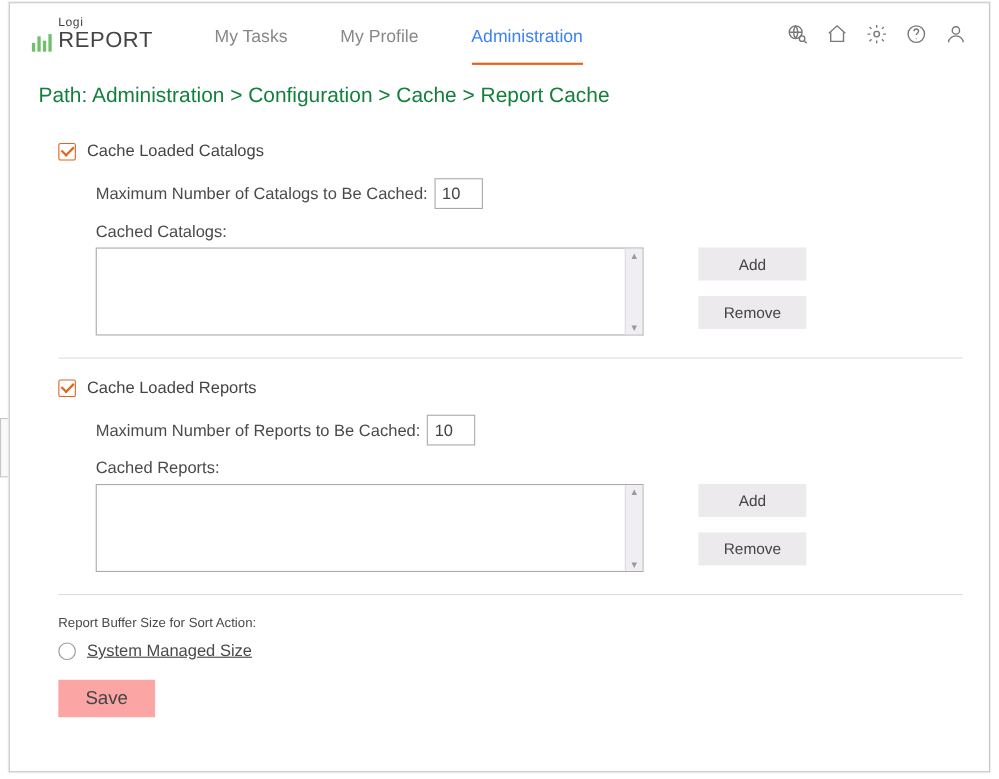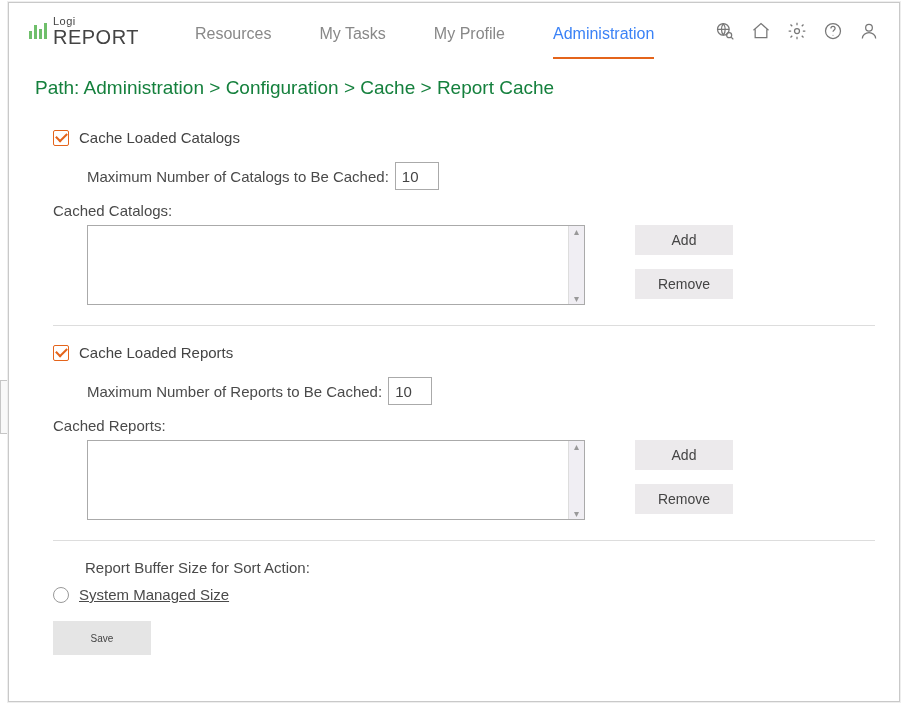--- a/index.html
+++ b/index.html
@@ -26,21 +26,21 @@
 
   
   .topbar {
     height: 56px;
     display: flex;
     align-items: center;
     padding: 0 20px;
   }
   .logo {
     display: flex;
-    align-items: center;
+    align-items: flex-end;
     gap: 6px;
     color: #333;
     text-decoration: none;
   }
   .logo-bars {
     display: flex;
     align-items: flex-end;
     gap: 2px;
   }
   .logo-bars span {
@@ -137,21 +137,21 @@
     font-size: 15px;
   }
   .num-input, .small-input {
     border: 1px solid #aaa;
     font-size: 15px;
     padding: 4px 6px;
     width: 44px;
     height: 28px;
     color:#444;
   }
-  .sub-label { margin-bottom:6px; font-size:15px; }
+  .sub-label { margin-left:34px; margin-bottom:6px; font-size:15px; }
 
   .list-row {
     display:flex; gap:50px; align-items:flex-start;
     margin-left:34px;
   }
   .list-box {
     width: 498px;
     height: 80px;
     border: 1px solid #aaa;
     position: relative;
@@ -175,39 +175,39 @@
     width: 98px; height: 30px;
     background:#eceaec;
     border:none;
     font-size:14px;
     color:#444;
     cursor:pointer;
   }
 
   
   .buffer { margin-left:20px; margin-top:6px; }
-  .buffer-title { font-size:15px; margin-bottom:10px;margin-left:32px; }
+  .buffer-title { font-size:12px; margin-bottom:10px; }
   .radio-row {
     display:flex; align-items:center; gap:10px;
     margin-bottom:12px; font-size:15px;text-decoration:underline;
   }
   .radio {
     width:16px; height:16px; border:1.5px solid #999;
     border-radius:50%; display:inline-flex; align-items:center; justify-content:center;
     cursor:pointer;
   }
   .radio.selected { border-color:#555; }
   .radio.selected::after {
     content:""; width:8px; height:8px; border-radius:50%; background:#555;
   }
 
   .save-btn {
     margin-left:0px;
-    width: 98px; height: 34px;
-    background:#e5e5e5; border:none; font-size:10px; color:#444; cursor:pointer;
+    width: 88px; height: 34px;
+    background:#fca5a5; border:none; font-size:17px; color:#444; cursor:pointer;
     margin-top:6px; margin-left:0;
   }
 
   
   .side-handle {
     position:absolute;
     left:0; top:380px;
     width:9px; height:54px;
     border:1px solid #c6c6c6;
     background:#f9f9f9;
@@ -228,21 +228,20 @@
           <span></span>
           <span></span>
       </span>
       <span class="logo-text">
         <span>Logi</span><br>
         <span class="big">REPORT</span>
       </span>
     </div>
 
     <div class="nav">
-      <a>Resources</a>
       <a>My Tasks</a>
       <a>My Profile</a>
       <a class="active">Administration</a>
     </div>
 
     <div class="topicons">
       <span class="ic">
         <svg width="20" height="20" viewBox="0 0 24 24" stroke-width="1.5">
           <circle cx="10" cy="10" r="7"></circle>
           <path d="M3 10h14M10 3c3 4 3 10 0 14M10 3c-3 4-3 10 0 14"></path>

